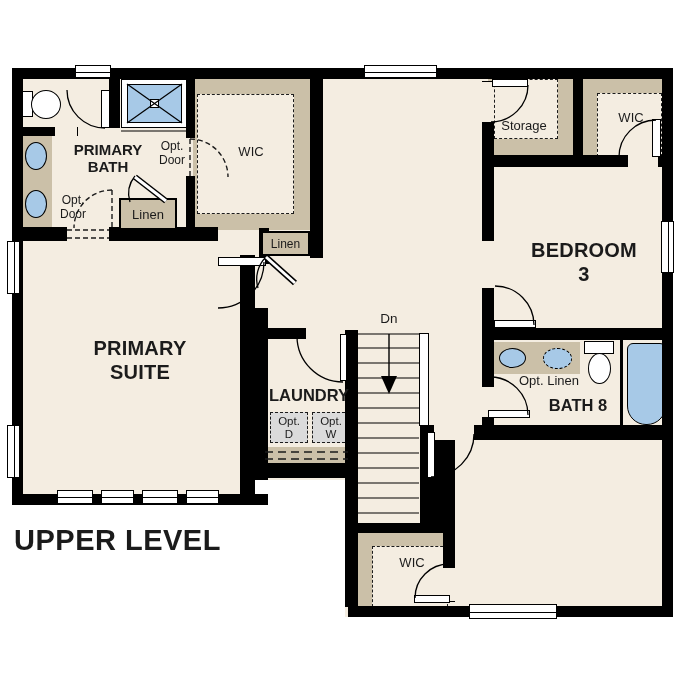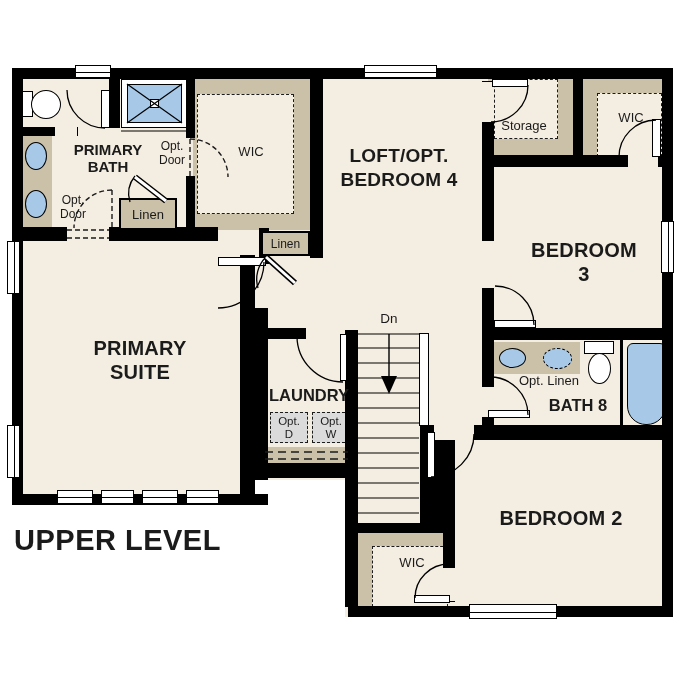--- a/index.html
+++ b/index.html
@@ -225,32 +225,29 @@
       </g>
     <g>
       <line x1="389" y1="334" x2="389" y2="378" stroke="#000" stroke-width="1.4"></line>
       <polygon points="381,376 397,376 389,394" fill="#000"></polygon>
     </g>
   </svg>
 
   <div class="lbl med" style="left:108px;top:141px">PRIMARY
 BATH</div>
   <div class="lbl" style="left:251px;top:144px">WIC</div>
-  <div class="lbl big" style="left:399px;top:144px;font-size:19px">LOFT/OPT.
-BEDROOM 4</div>
   <div class="lbl" style="left:524px;top:118px">Storage</div>
   <div class="lbl" style="left:631px;top:110px">WIC</div>
   <div class="lbl big" style="left:584px;top:238px">BEDROOM 3</div>
   <div class="lbl small12" style="left:172px;top:139px">Opt.
 Door</div>
   <div class="lbl small12" style="left:73px;top:193px">Opt.
 Door</div>
   <div class="lbl big" style="left:140px;top:336px">PRIMARY
 SUITE</div>
   <div class="lbl" style="left:389px;top:311px;font-size:13.5px">Dn</div>
   <div class="lbl med2" style="left:309px;top:386px">LAUNDRY</div>
   <div class="lbl" style="left:549px;top:373px">Opt. Linen</div>
   <div class="lbl med2" style="left:578px;top:396px">BATH 8</div>
-  <div class="lbl big" style="left:561px;top:506px">BEDROOM 2</div>
   <div class="lbl" style="left:412px;top:555px">WIC</div>
 
   <div id="title" style="left:14px;top:524px">UPPER LEVEL</div>
 </div>
 
 </body></html>

